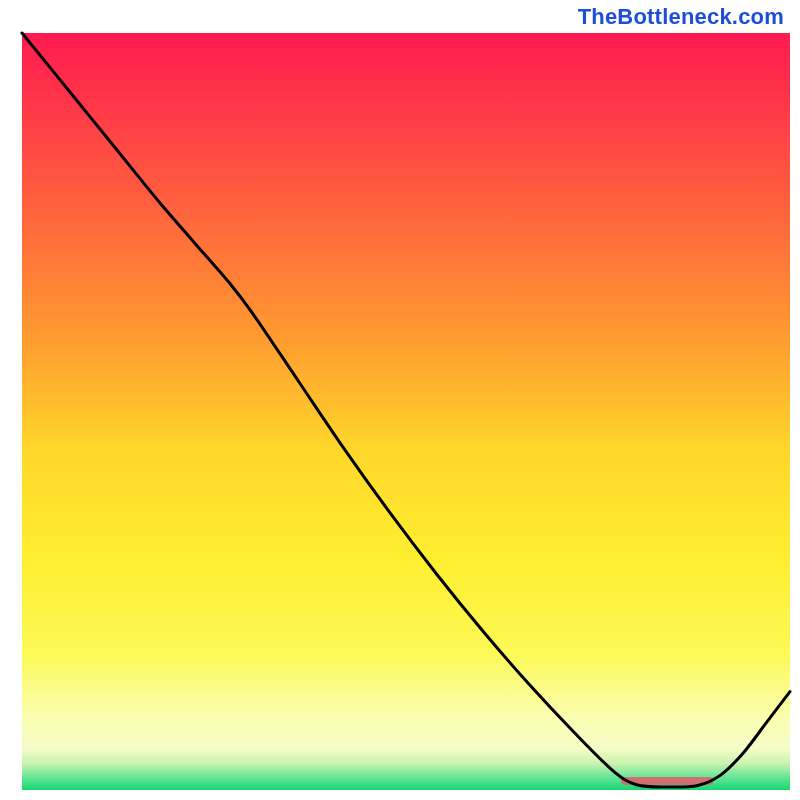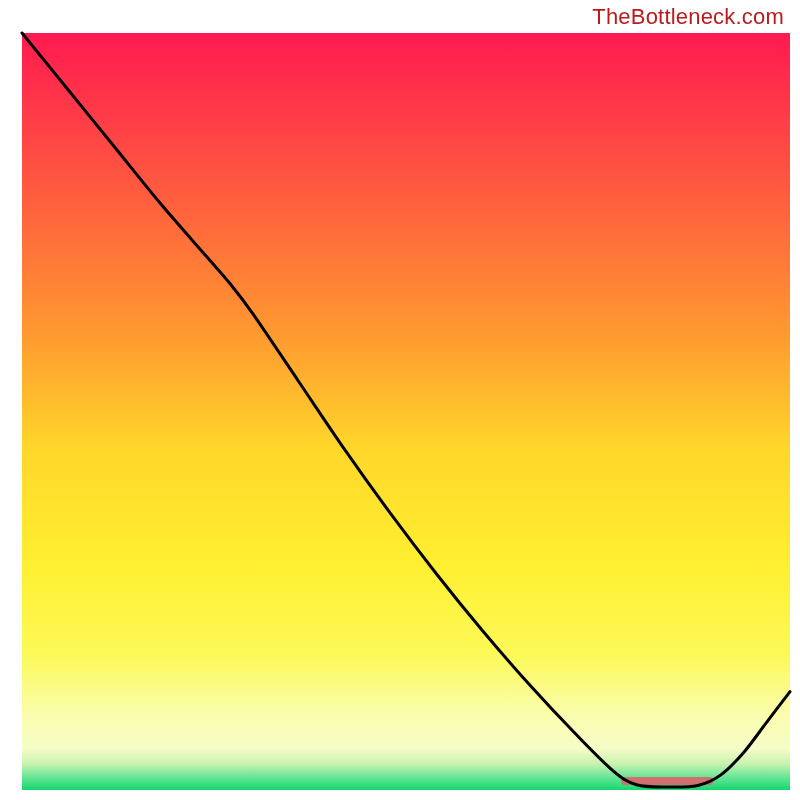--- a/index.html
+++ b/index.html
@@ -9,22 +9,22 @@
     height: 800px;
     overflow: hidden;
     background: #fff;
     font-family: Arial, Helvetica, sans-serif;
   }
   .watermark {
     position: absolute;
     top: 4px;
     right: 16px;
     font-size: 22px;
-    font-weight: normal;
-    color: #b91c1c;
+    font-weight: bold;
+    color: #1d4ed8;
     letter-spacing: 0.2px;
     z-index: 10;
   }
   .chart-wrap {
     position: absolute;
     left: 0;
     top: 0;
     width: 800px;
     height: 800px;
   }

